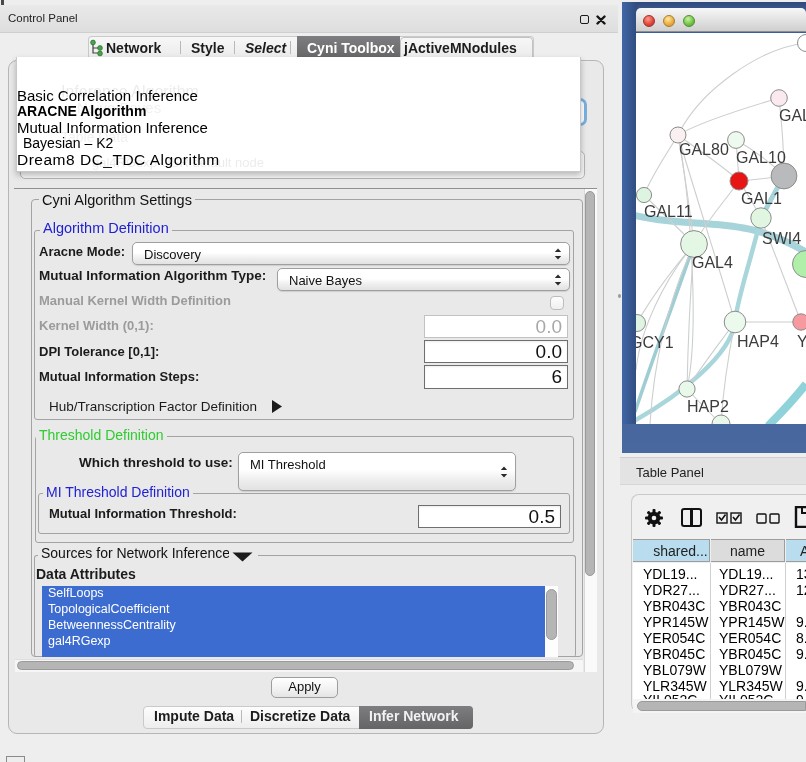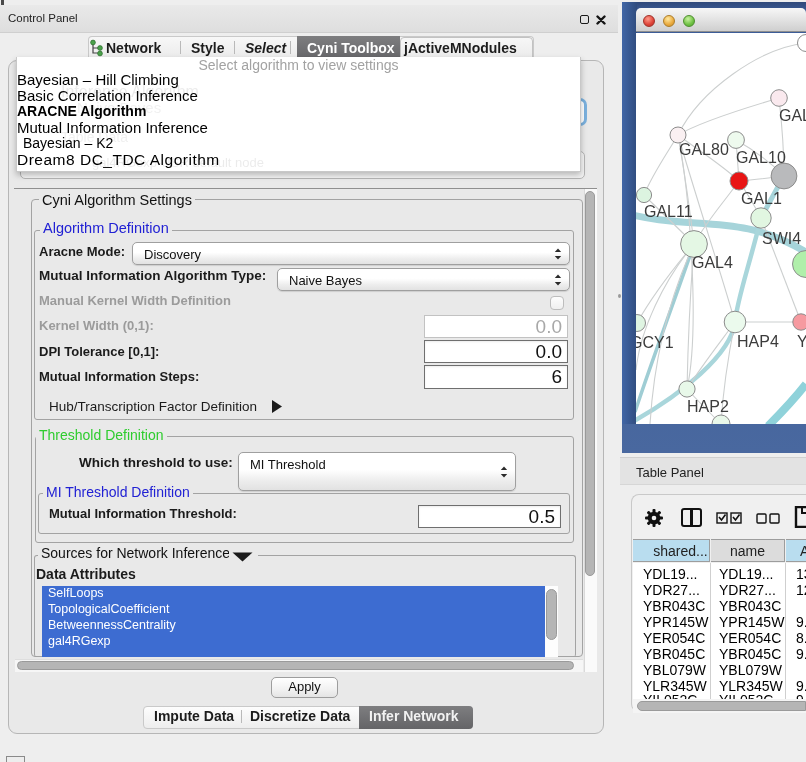--- a/index.html
+++ b/index.html
@@ -88,26 +88,24 @@
 <div class="abs" style="left:400px;top:37px;width:133px;height:24px;border:1px solid #c2c2c2;border-radius:4px 4px 0 0;"></div>
 <div class="tablbl" style="left:404px;">jActiveMNodules</div>
 
 <div class="abs" id="panel"></div>
 
 <div class="abs" style="left:250px;top:98px;width:337px;height:28px;border:3px solid #7ab0dd;border-radius:7px;background:#fff;z-index:5;"></div>
 <div class="abs" style="left:20px;top:151px;width:565px;height:28px;border:1px solid #b5b5b5;border-radius:5px;background:#f4f4f4;z-index:5;"></div>
 <div class="abs" style="left:14px;top:188px;width:583px;height:1px;background:#8f8f8f;z-index:6;"></div>
 
 <div class="abs" id="popup">
-  <div class="hd">Select algorithm to view settings</div>
   <div style="position:absolute;left:44px;top:26px;font-size:16px;color:rgba(60,60,60,0.10);">Inference Algorithm</div>
 <div style="position:absolute;left:60px;top:42px;font-size:15px;color:rgba(60,60,60,0.08);">Naive Bayes</div>
 <div style="position:absolute;left:44px;top:72px;font-size:14px;color:rgba(60,60,60,0.08);">Table Data</div>
 <div style="position:absolute;left:75px;top:98px;font-size:13px;color:rgba(60,60,60,0.10);">gal4RGexp-USR default node</div>
-<div class="it" style="top:14px;font-size:15px;">Bayesian – Hill Climbing</div>
   <div class="it" style="top:30px;font-size:15px;">Basic Correlation Inference</div>
   <div class="it" style="top:46px;font-weight:bold;">ARACNE Algorithm</div>
   <div class="it" style="top:62px;font-size:15px;">Mutual Information Inference</div>
   <div class="it" style="top:78px;margin-left:6px;">Bayesian – K2</div>
   <div class="it" style="top:94px;font-size:15.5px;letter-spacing:0.5px;">Dream8 DC_TDC Algorithm</div>
 </div>
 
 <div class="gbox" style="left:31px;top:199px;width:552px;height:458px;border-radius:4px;"></div>
 <div class="gtitle" style="left:39px;top:192px;color:#111;font-size:14.5px;">Cyni Algorithm Settings</div>
 

